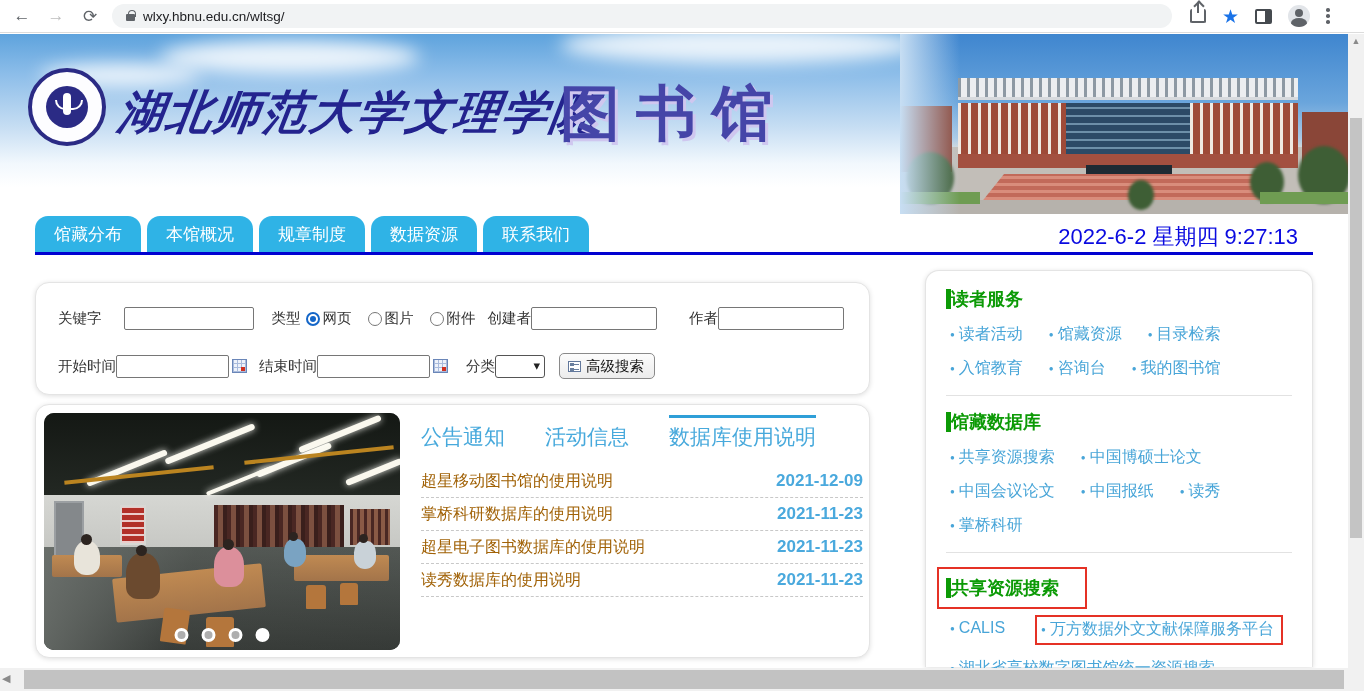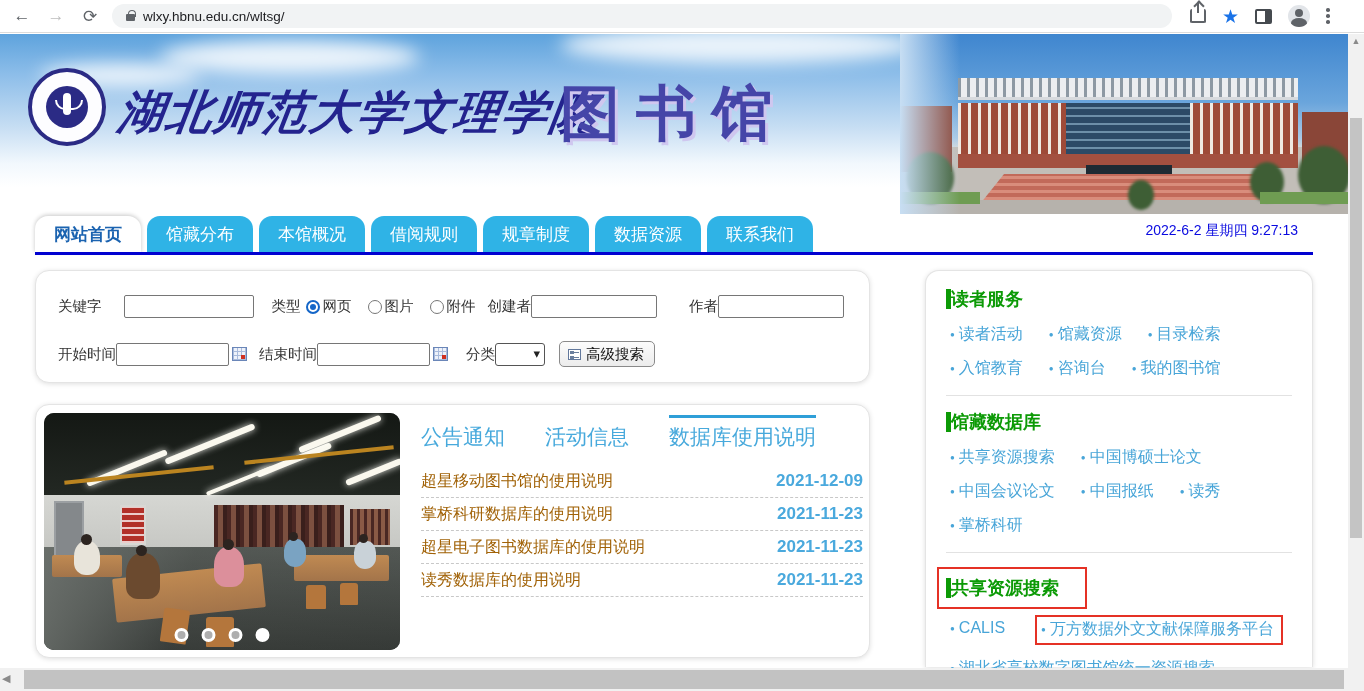--- a/index.html
+++ b/index.html
@@ -49,26 +49,26 @@
   .p-plaza { position:absolute; left:0; top:166px; width:448px; height:14px; background:#b6b2ac; }
   .p-bldL { position:absolute; left:0; top:72px; width:52px; height:66px; background:#8a4638; }
   .p-bldR { position:absolute; left:402px; top:78px; width:46px; height:62px; background:#8a4638; }
   .tree { position:absolute; border-radius:50%; background:#3e5e35; filter:blur(1.5px); }
   .lawn { position:absolute; background:#6f9c52; }
 
   
   .tabs-row { position:absolute; left:35px; top:216px; height:37px; display:flex; gap:6px; }
   .tab { width:106px; height:37px; border-radius:13px 13px 0 0; background:#2fb3e6; color:#fff; font-size:17px; display:flex; align-items:center; justify-content:center; cursor:pointer; }
   .tab.active { background:#fff; color:#1b63b0; font-weight:bold; box-shadow:0 -1px 4px rgba(0,0,0,.22); }
-  .datetime { position:absolute; right:66px; top:222px; font-size:14px; color:#0a0ae0; }
+  .datetime { position:absolute; right:66px; top:222px; font-size:22px; color:#0a0ae0; }
   .blue-line { position:absolute; left:35px; top:252px; width:1278px; height:3px; background:#0101d0; }
 
   
   .panel { position:absolute; background:#fff; border:1px solid #e4e4e4; border-radius:14px; box-shadow:0 1px 5px rgba(0,0,0,.13); }
-  .search-panel { left:35px; top:270px; width:835px; height:113px; }
+  .search-panel { left:35px; top:282px; width:835px; height:113px; }
   .news-panel   { left:35px; top:404px; width:835px; height:254px; }
   .side-panel   { left:925px; top:270px; width:388px; height:397px; border-bottom:none; border-radius:14px 14px 0 0; }
 
   
   .s-row { position:absolute; left:22px; display:flex; align-items:center; font-size:14.5px; color:#333; white-space:nowrap; }
   .s-row1 { top:24px; }
   .s-row2 { top:70px; }
   .t-input { height:23px; border:1px solid #767676; background:#fff; border-radius:2px; }
   .radio { width:14px; height:14px; border-radius:50%; border:1.5px solid #777; display:inline-block; position:relative; margin-right:3px; vertical-align:-2px; }
   .radio.sel { border:2px solid #1466c8; }
@@ -182,24 +182,22 @@
   </div>
 
   <div class="seal">
       <div class="seal-in"></div>
     </div>
   <div class="script-title">湖北师范大学文理学院</div>
   <div class="lib-title">图书馆</div>
 </div>
 
 <div class="tabs-row">
-  <div class="tab active">网站首页</div>
   <div class="tab">馆藏分布</div>
   <div class="tab">本馆概况</div>
-  <div class="tab">借阅规则</div>
   <div class="tab">规章制度</div>
   <div class="tab">数据资源</div>
   <div class="tab">联系我们</div>
 </div>
 <div class="datetime">2022-6-2 星期四 9:27:13</div>
 <div class="blue-line"></div>
 
 <div class="panel search-panel">
   <div class="s-row s-row1">
     <span>关键字</span>

